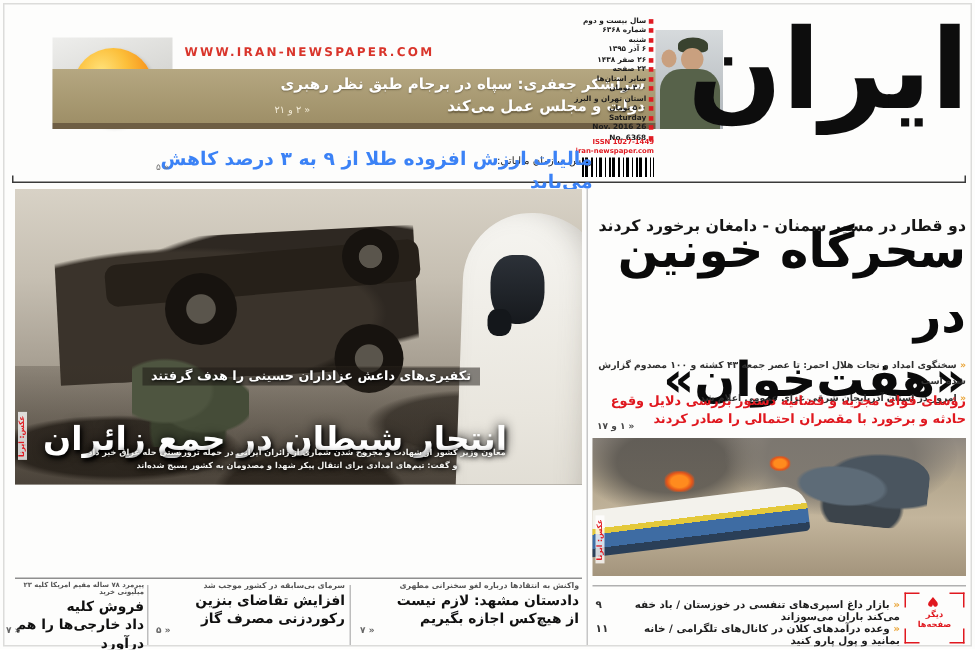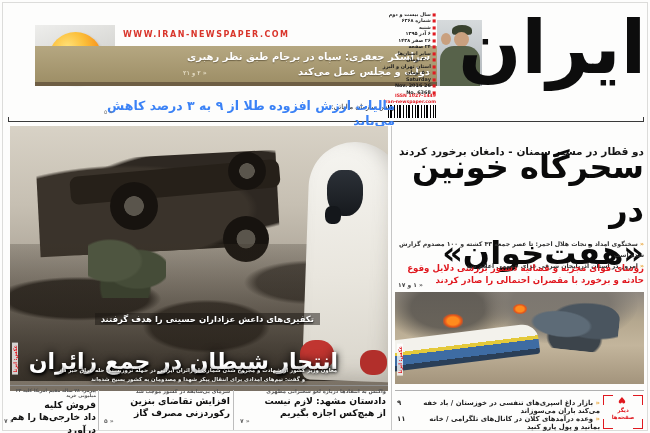--- a/index.html
+++ b/index.html
@@ -40,21 +40,21 @@
   .rule-end{width:1px;height:5px;background:#3a3a3a;top:117px;}
 
   
   #taxKicker{left:195px;top:90px;width:200px;text-align:right;direction:rtl;font-size:6.8px;
              font-weight:normal;color:#222;margin-top:13px;}
   #taxHeadline{left:90px;top:98px;width:305px;text-align:right;direction:rtl;font-size:12.5px;
                font-weight:800;color:#3b82f6;}
   #taxRef{left:104px;top:108px;font-size:6px;color:#777;direction:rtl;}
 
   
-  #photoMain{left:10px;top:126px;width:378px;height:265px;overflow:hidden;
+  #photoMain{left:10px;top:126px;width:378px;height:197px;overflow:hidden;
              background:linear-gradient(180deg,#d8d2c6 0%,#c6bfb2 30%,#a9a194 58%,#786f63 100%);}
   .chassis{left:60px;top:42px;width:210px;height:28px;background:#262019;transform:rotate(-5deg);border-radius:8px;}
   .truck{left:28px;top:30px;width:240px;height:95px;transform:rotate(-3deg);
          background:radial-gradient(ellipse at 30% 60%,#3a332b 0 58%,transparent 62%),
                     radial-gradient(ellipse at 70% 40%,#2e2822 0 52%,transparent 56%),
                     radial-gradient(ellipse at 50% 85%,#241f19 0 48%,transparent 52%);}
   .wheel{border-radius:50%;background:radial-gradient(circle,#5a554c 0 28%,#17130f 30% 100%);}
   #wheel1{left:100px;top:56px;width:48px;height:48px;}
   #wheel2{left:218px;top:26px;width:38px;height:38px;}
   #wheel3{left:213px;top:90px;width:46px;height:46px;}

